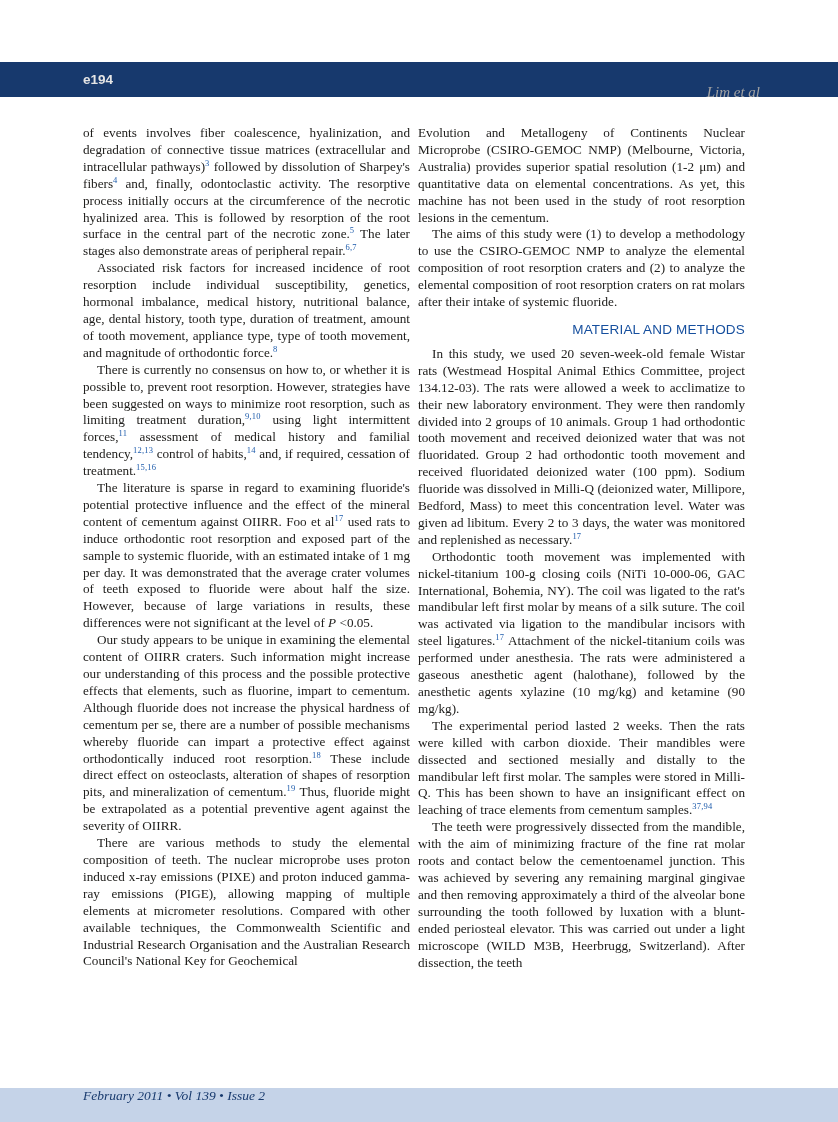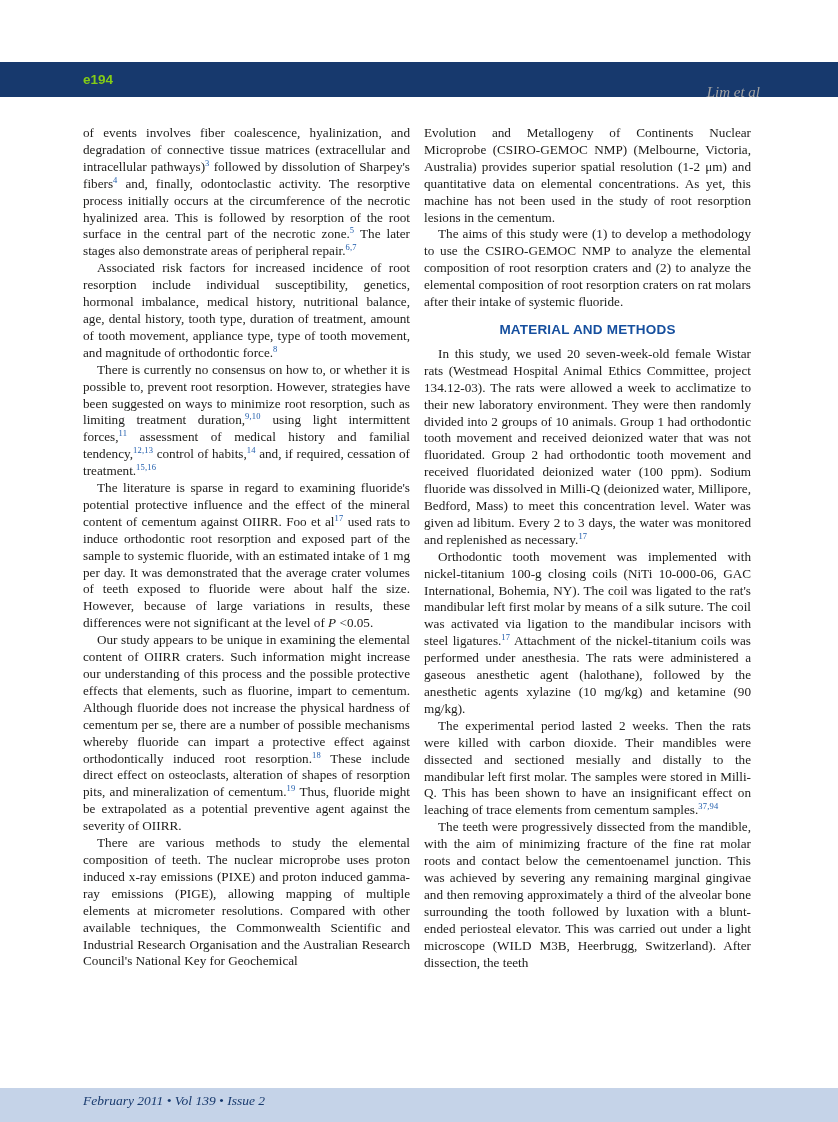--- a/index.html
+++ b/index.html
@@ -30,36 +30,36 @@
     background: var(--header-bg);
     display: flex;
     align-items: center;
     justify-content: space-between;
     padding: 0 78px 0 83px;
   }
   .page-number {
     font-family: "Liberation Sans", sans-serif;
     font-weight: bold;
     font-size: 13.5px;
-    color: #84cc16;
+    color: #e5e5e5;
   }
   .running-authors {
     font-family: "Liberation Serif", serif;
     font-style: italic;
     font-size: 15px;
     color: #a3a3a3;
     margin-top: 25px;
   }
   .content {
     position: absolute;
     top: 125px;
     left: 83px;
     width: 677px;
     display: flex;
-    gap: 14px;
+    gap: 8px;
   }
   .column {
     width: 327px;
     text-align: justify;
     font-size: 13.2px;
     line-height: 16.9px;
     hyphens: auto;
   }
   .para {
     margin: 0;
@@ -67,37 +67,36 @@
   .para.indent { text-indent: 14px; }
   sup.ref {
     color: var(--superscript-blue);
     font-size: 8.5px;
     line-height: 0;
     vertical-align: super;
     letter-spacing: 0.2px;
   }
   .section-heading {
     font-family: "Liberation Sans", sans-serif;
-    font-weight: bold;
+    font-weight: normal;
     font-size: 13.5px;
     letter-spacing: 0.2px;
     color: var(--heading-blue);
     margin: 11px 0 7px 0;
-    text-align: center;
+    text-align: right;
     text-indent: 0;
   }
   .running-footer {
     position: absolute;
     left: 0;
     bottom: 0;
     width: 838px;
     height: 34px;
     background: var(--footer-bg);
     display: flex;
-    align-items: center;
     justify-content: space-between;
     padding: 0 78px 8px 83px;
   }
   .footer-issue, .footer-journal {
     font-family: "Liberation Serif", serif;
     font-style: italic;
     font-size: 13.5px;
     color: var(--footer-text);
   }
 </style>

